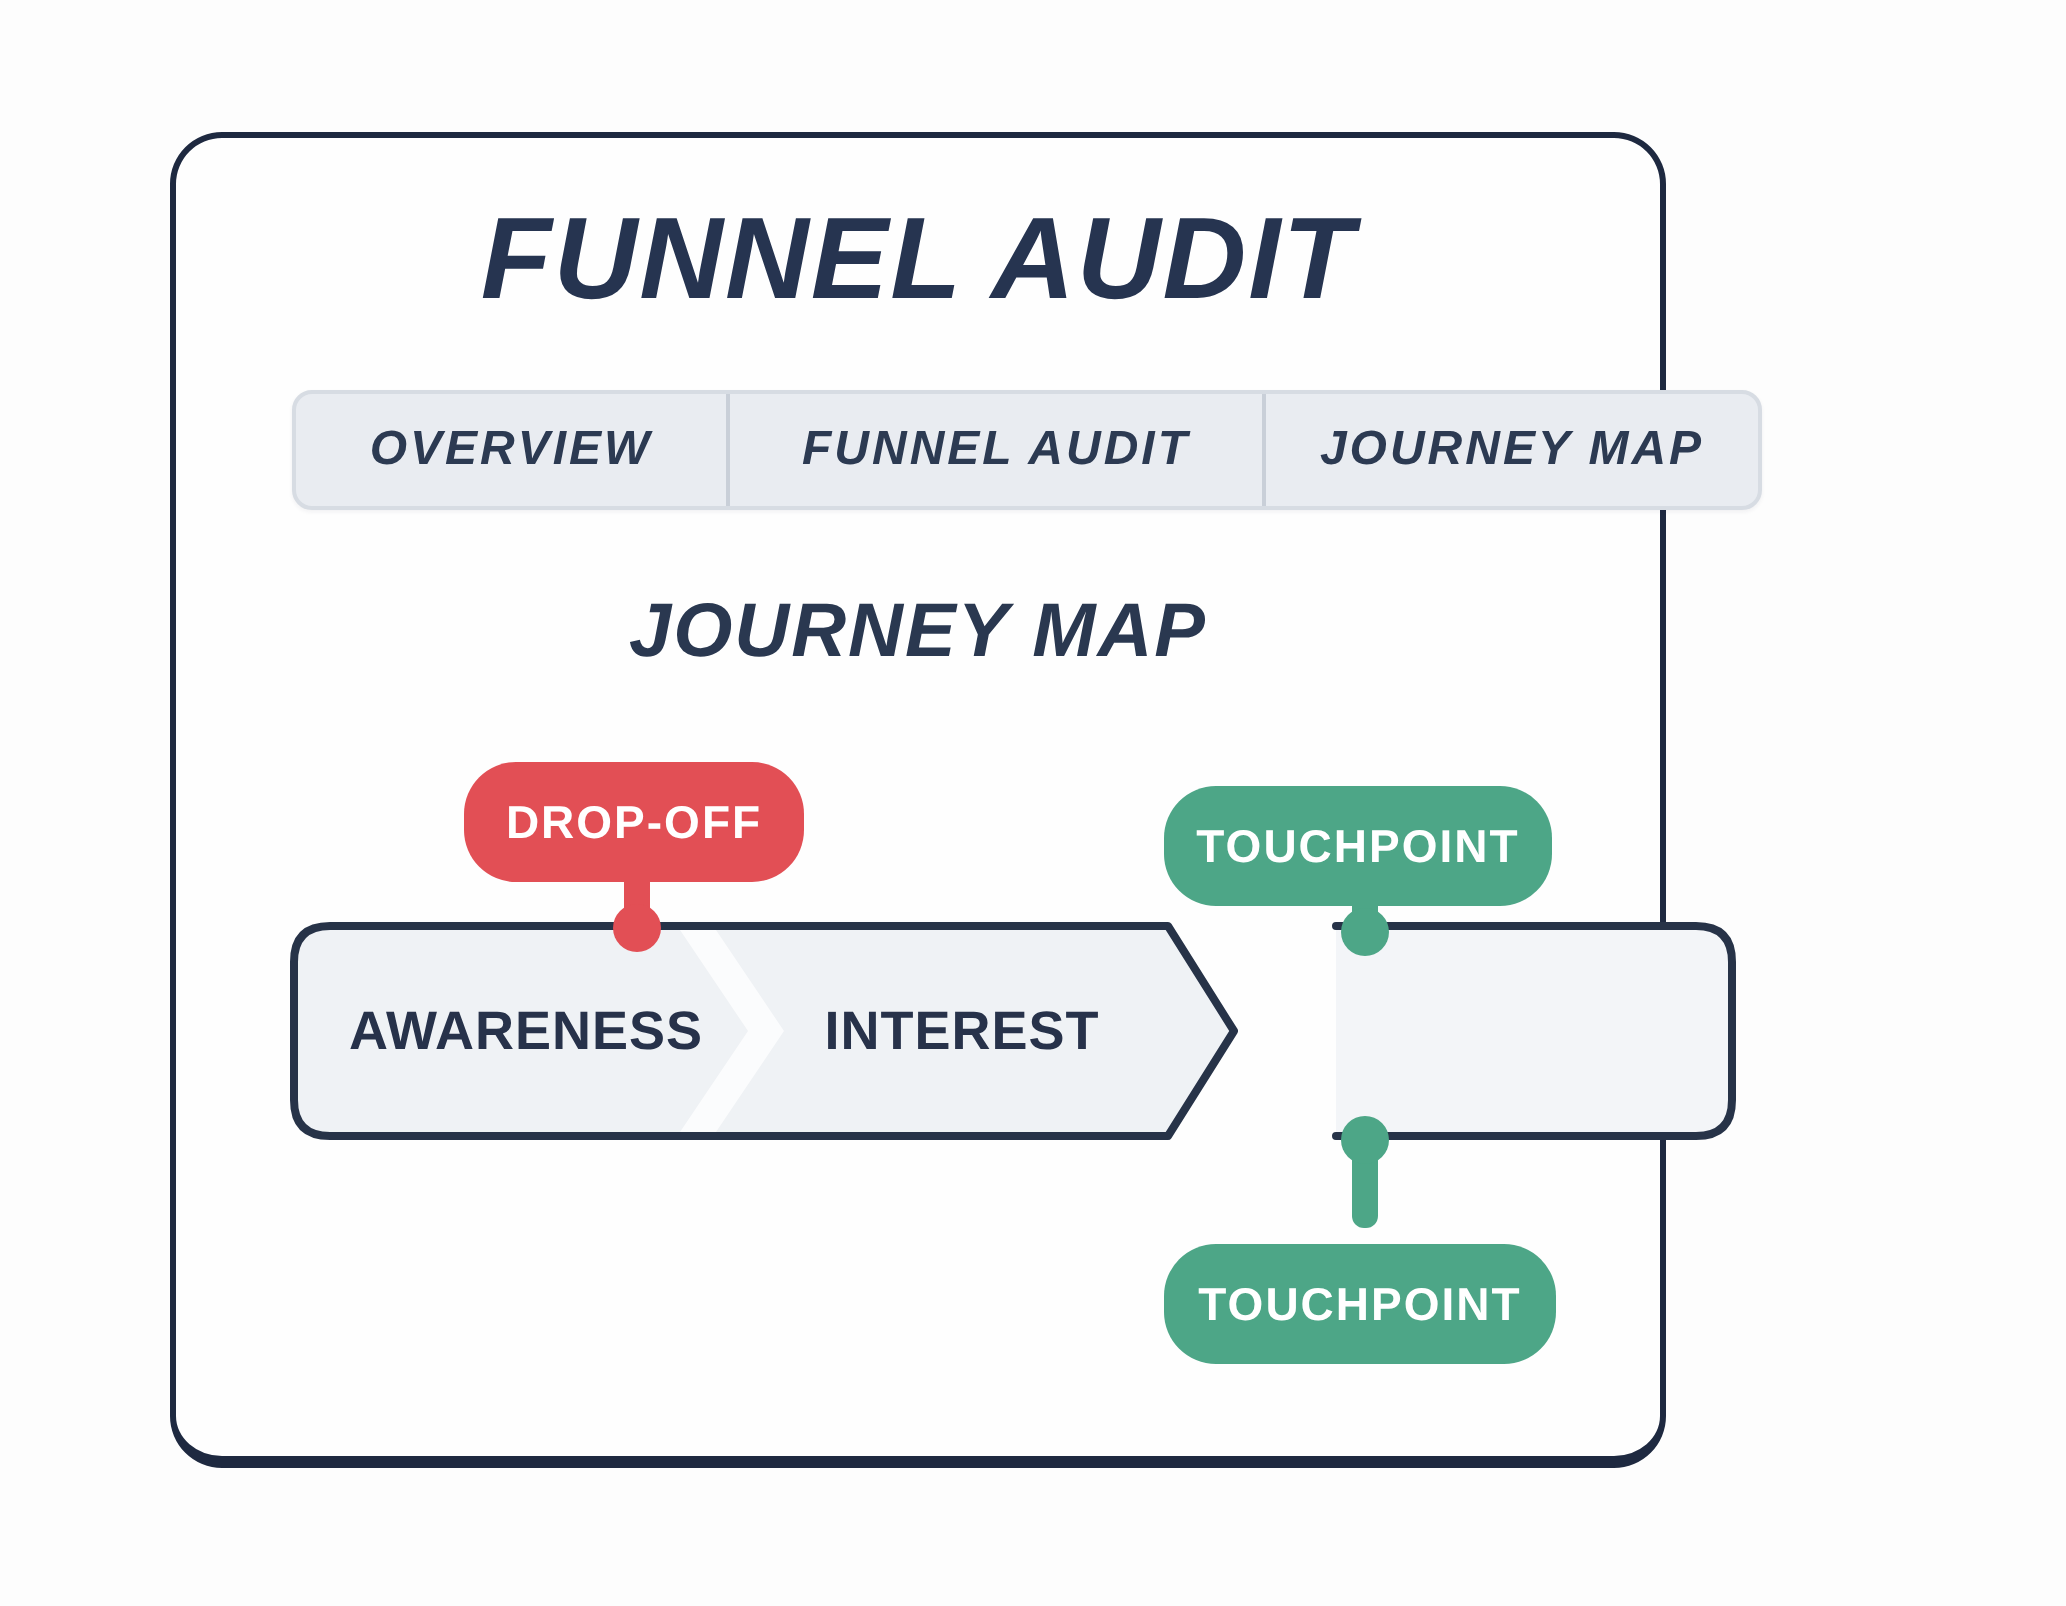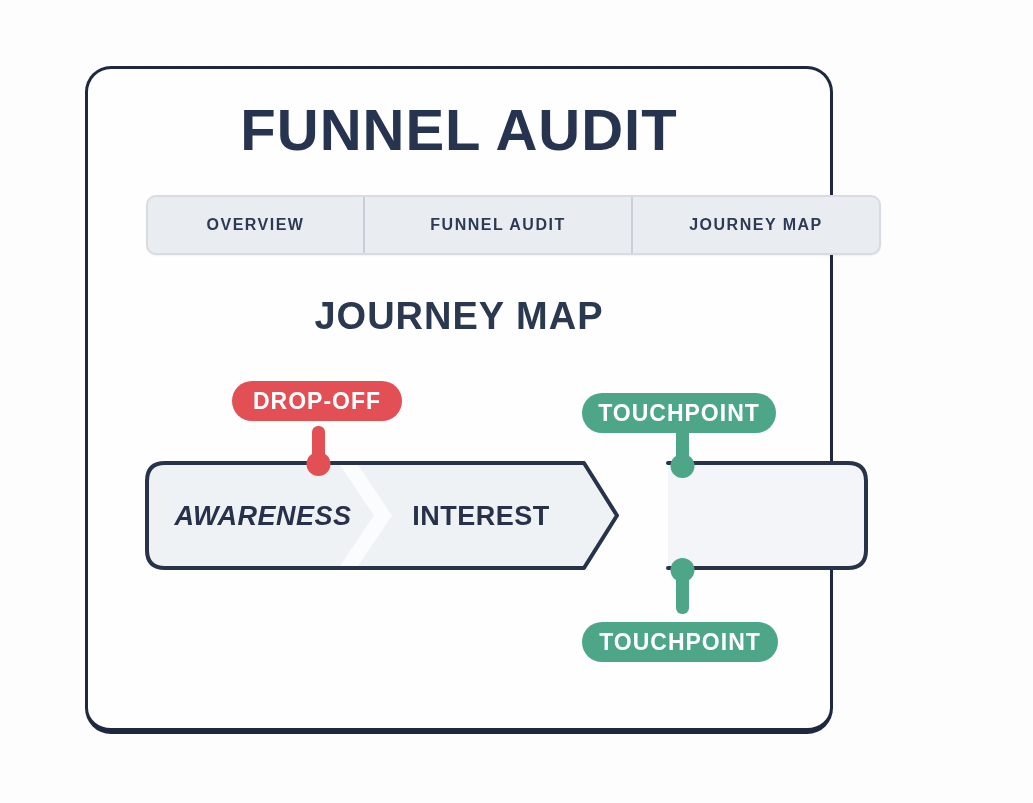--- a/index.html
+++ b/index.html
@@ -13,20 +13,21 @@
   }
   .card {
     position: absolute;
     left: 85px; top: 66px;
     width: 748px; height: 668px;
     box-sizing: border-box;
     background: #fefefe;
     border: 3px solid #1e2940;
     border-bottom-width: 6px;
     border-radius: 26px;
+    font-style: italic;
   }
   .title {
     position: absolute;
     left: 0; top: 30px;
     width: 100%;
     margin: 0;
     text-align: center;
     font-size: 58px;
     line-height: 62px;
     font-weight: bold;
@@ -42,21 +43,21 @@
     background: #e9ecf1;
     border: 2px solid #d7dce3;
     border-radius: 10px;
     box-shadow: 0 1px 2px rgba(30,41,64,0.06);
     overflow: hidden;
   }
   .tab {
     display: flex;
     align-items: center;
     justify-content: center;
-    font-size: 16px;
+    font-size: 24px;
     font-weight: bold;
     letter-spacing: 1.5px;
     color: #2c3a52;
     cursor: pointer;
   }
   .tab-1 { flex: 0 0 215px; }
   .tab-2 { flex: 0 0 266px; border-left: 2px solid #c9cfd8; }
   .tab-3 { flex: 1; border-left: 2px solid #c9cfd8; }
   .subtitle {
     position: absolute;
@@ -80,21 +81,21 @@
     transform: translate(-50%, -50%);
     white-space: nowrap;
     font-size: 27px;
     font-weight: bold;
     letter-spacing: 0.5px;
     color: #27324a;
   }
   .badge {
     position: absolute;
     box-sizing: border-box;
-    height: 40px;
+    height: 60px;
     border-radius: 26px;
     display: flex;
     align-items: center;
     justify-content: center;
     color: #ffffff;
     font-size: 23px;
     font-weight: bold;
     letter-spacing: 1px;
     white-space: nowrap;
     text-align: center;
@@ -133,20 +134,20 @@
     <rect x="312" y="426" width="13" height="36" rx="6" fill="#e24f55"></rect>
     <circle cx="318.5" cy="464" r="12" fill="#e24f55"></circle>
 
     <rect x="676" y="426" width="13" height="38" rx="6" fill="#4da687"></rect>
     <circle cx="682.5" cy="466" r="12" fill="#4da687"></circle>
 
     <rect x="676" y="570" width="13" height="44" rx="6" fill="#4da687"></rect>
     <circle cx="682.5" cy="570" r="12" fill="#4da687"></circle>
   </svg>
 
-  <div class="stage-label" style="left:263px; top:516px;font-style:italic;">AWARENESS</div>
+  <div class="stage-label" style="left:263px; top:516px;">AWARENESS</div>
   <div class="stage-label" style="left:481px; top:516px;">INTEREST</div>
 
   <div class="badge badge-red badge-dropoff">DROP-OFF</div>
   <div class="badge badge-green badge-touchpoint-top">TOUCHPOINT</div>
   <div class="badge badge-green badge-touchpoint-bot">TOUCHPOINT</div>
 
 </div>
 
 </body></html>

